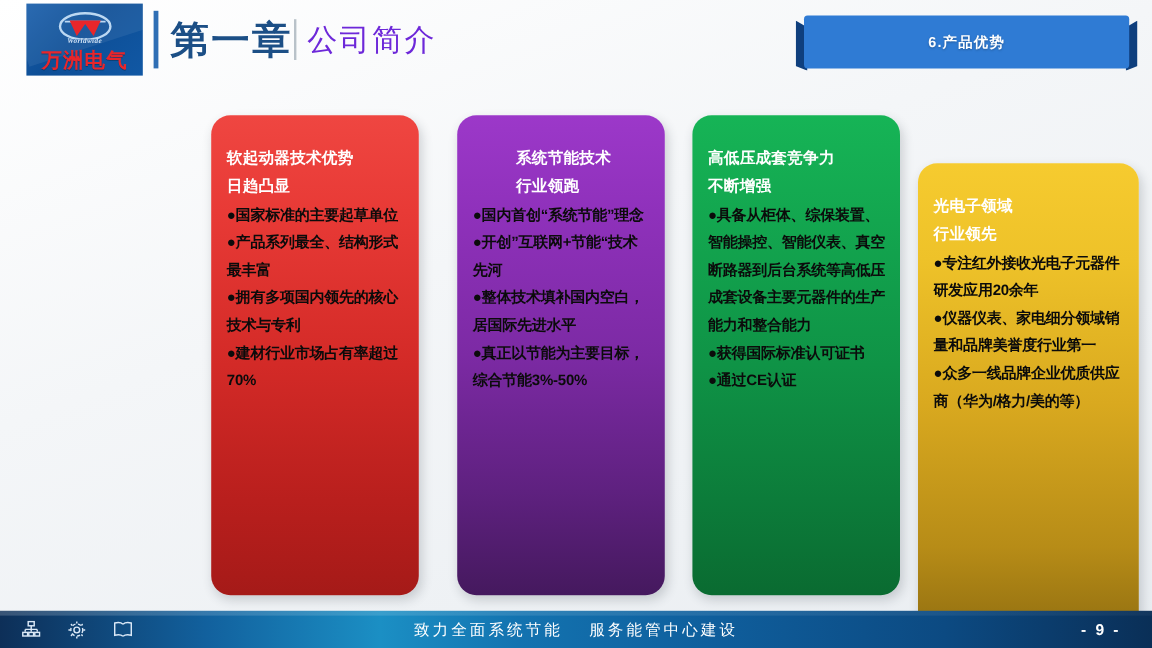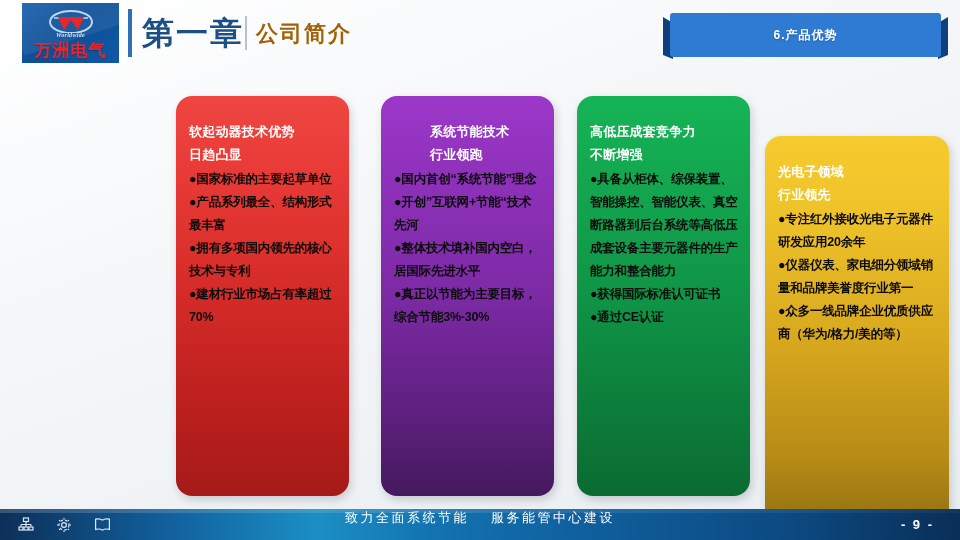--- a/index.html
+++ b/index.html
@@ -47,21 +47,21 @@
     position:absolute; left:142px; top:14px;
     font-size:32px; font-weight:bold; color:#1c4f86; letter-spacing:2px;
     line-height:38px;
   }
   .hdr-sep{
     position:absolute; left:245px; top:16px; width:2px; height:34px;
     background:#b9c2c9;
   }
   .hdr-sub{
     position:absolute; left:256px; top:18px;
-    font-size:22px; color:#a16207; letter-spacing:2px; line-height:32px;font-weight:bold;
+    font-size:25px; color:#6d28d9; letter-spacing:2px; line-height:32px;
   }
 
   
   .banner-wrap{ position:absolute; left:663px; top:13px; width:285px; height:44px; }
   .banner-fold-l{
     position:absolute; left:0; top:4px; width:10px; height:42px;
     background:#0f3f7d;
     clip-path:polygon(0 0,100% 6px,100% 100%,0 calc(100% - 4px));
   }
   .banner-fold-r{
@@ -120,21 +120,21 @@
     content:""; position:absolute; left:0; top:0; width:960px; height:4px;
     background:linear-gradient(90deg,rgba(255,255,255,.18),rgba(255,255,255,.04));
   }
   .footer-icons{
     position:absolute; left:18px; top:0; height:31px;
     display:flex; align-items:center; gap:22px;
   }
   .footer-icons svg{ display:block; }
   .footer-center{
     position:absolute; left:0; right:0; top:0; height:31px;
-    display:flex; justify-content:center;
+    display:flex; align-items:center; justify-content:center;
     gap:22px;
   }
   .footer-center span{
     font-size:13px; color:#ffffff; letter-spacing:2.5px;
   }
   .footer-page{
     position:absolute; right:26px; top:0; height:31px;
     display:flex; align-items:center;
     font-size:13px; color:#ffffff; letter-spacing:2px; font-weight:bold;
   }
@@ -184,21 +184,21 @@
     </div>
   </div>
 
   <div class="card c3">
     <div class="title">系统节能技术</div>
     <div class="title">行业领跑</div>
     <div class="body">
       <p>●国内首创“系统节能”理念</p>
       <p>●开创”互联网+节能“技术先河</p>
       <p>●整体技术填补国内空白，居国际先进水平</p>
-      <p>●真正以节能为主要目标，综合节能3%-30%</p>
+      <p>●真正以节能为主要目标，综合节能3%-50%</p>
     </div>
   </div>
 
   <div class="card c4">
     <div class="title">高低压成套竞争力</div>
     <div class="title">不断增强</div>
     <div class="body">
       <p>●具备从柜体、综保装置、智能操控、智能仪表、真空断路器到后台系统等高低压成套设备主要元器件的生产能力和整合能力</p>
       <p>●获得国际标准认可证书</p>
       <p>●通过CE认证</p>

